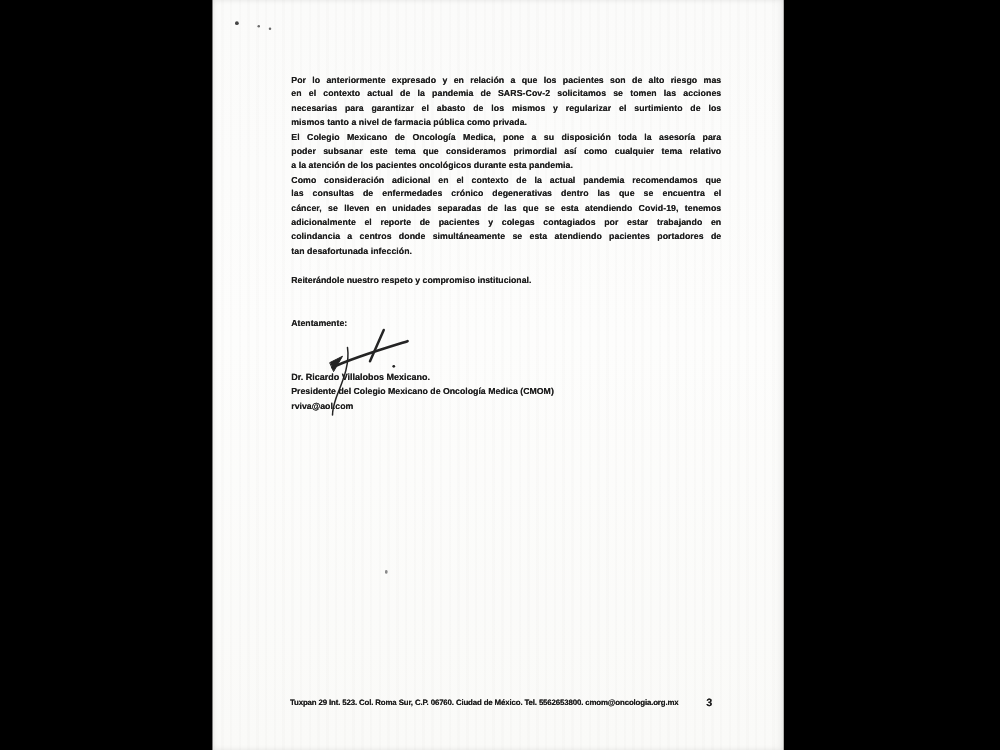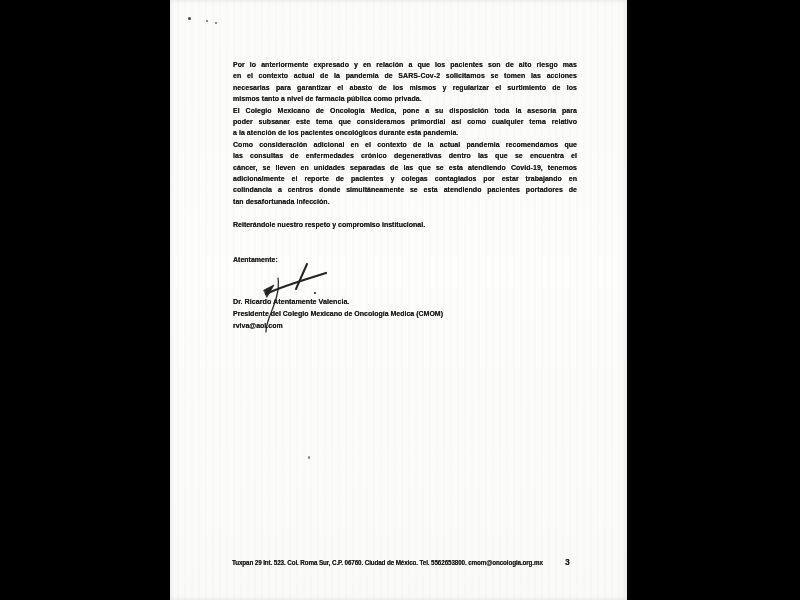--- a/index.html
+++ b/index.html
@@ -128,21 +128,21 @@
     <g stroke="#242424" fill="none" stroke-linecap="round">
       <path d="M21,36 C35,29 55,23 81,15" stroke-width="2.2"></path>
       <path d="M62,6 L51,31" stroke-width="2"></path>
       <path d="M33,20 C35,34 29,47 24,60 C22,66 21,70 21,74" stroke-width="1.2"></path>
       <path d="M19,32 L29,27 L22,39 Z" fill="#242424" stroke-width="0.8"></path>
       <circle cx="70" cy="35" r="1.1" fill="#242424" stroke="none"></circle>
     </g>
   </svg>
 
   <div class="signer-block ink">
-    <div class="signer-name">Dr. Ricardo Atentamente Valencia.</div>
+    <div class="signer-name">Dr. Ricardo Villalobos Mexicano.</div>
     <div class="signer-title">Presidente del Colegio Mexicano de Oncología Medica (CMOM)</div>
     <div class="signer-email">rviva@aol.com</div>
   </div>
 
   <div class="footer-line ink">Tuxpan 29 Int. 523. Col. Roma Sur, C.P. 06760. Ciudad de México. Tel. 5562653800. cmom@oncologia.org.mx</div>
   <div class="page-number ink">3</div>
 
 </div>
 
 </body></html>

